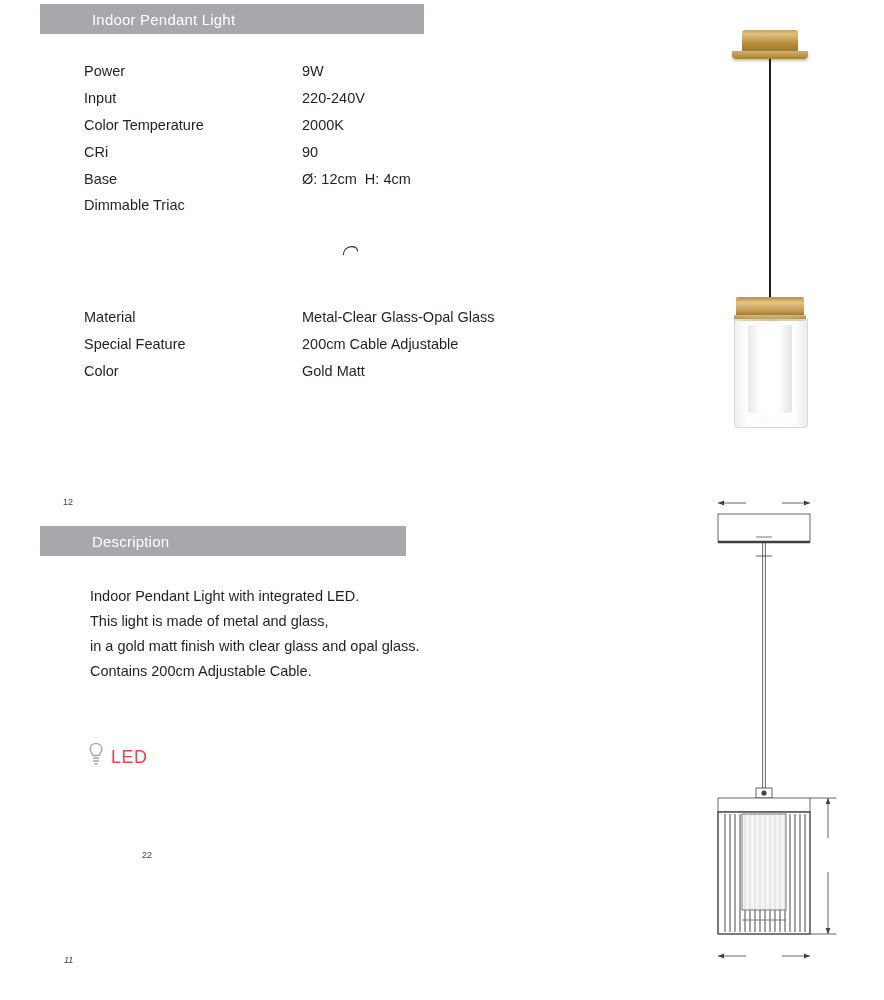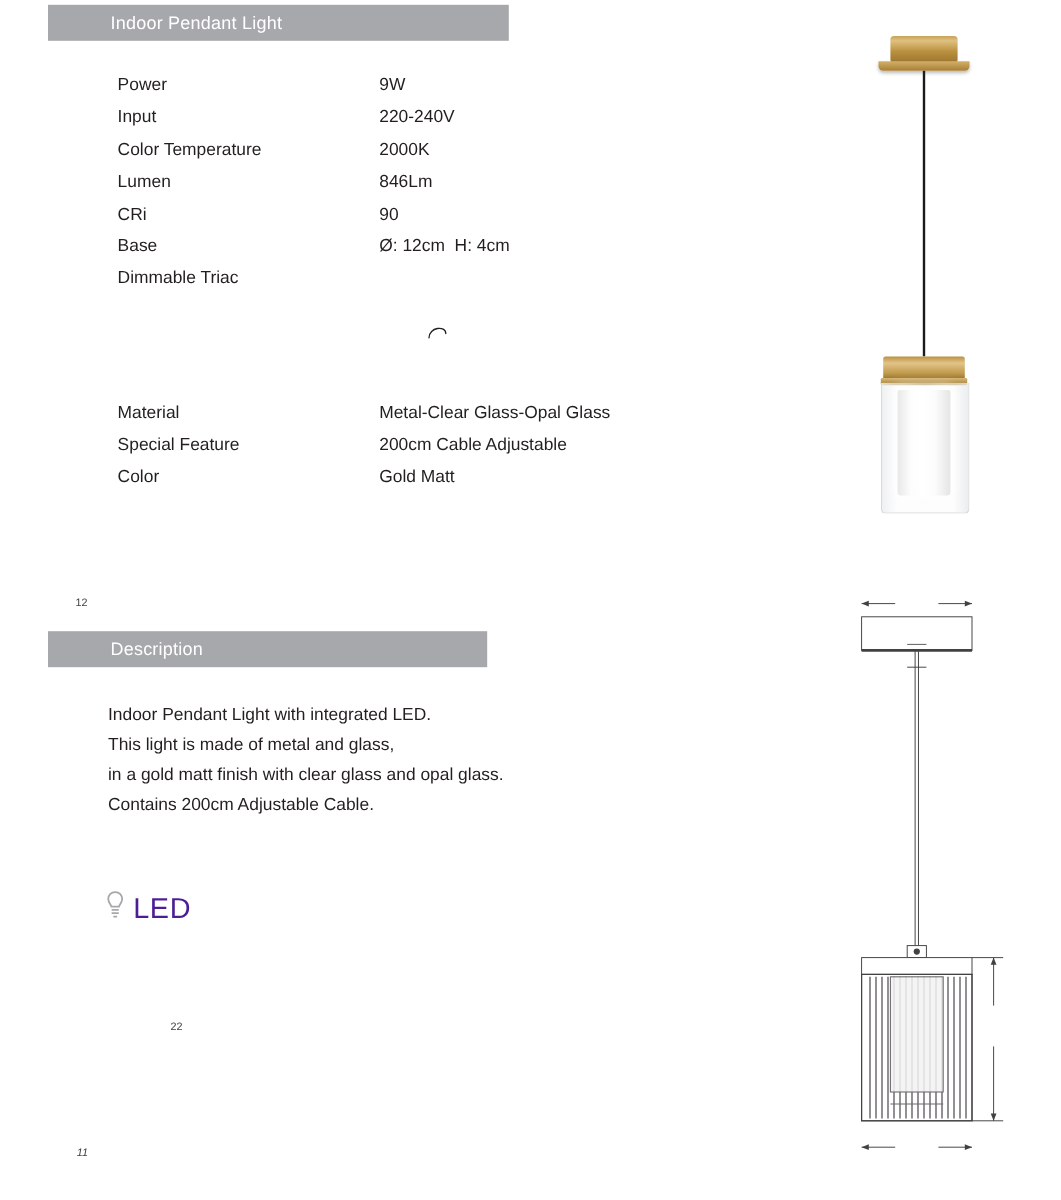--- a/index.html
+++ b/index.html
@@ -35,21 +35,21 @@
     letter-spacing: 0.2px;
     padding-left: 52px;
     font-weight: 400;
   }
   #specs-bar { left: 40px; top: 4px; width: 384px; }
   #desc-bar  { left: 40px; top: 526px; width: 366px; }
 
   
   .spec-table {
     position: absolute;
-    left: 98px;
+    left: 84px;
     top: 64px;
     width: 560px;
     border-collapse: collapse;
   }
   .spec-table td {
     font-size: 14.5px;
     line-height: 1;
     padding: 0 0 12.4px 0;
     vertical-align: top;
     white-space: pre;
@@ -81,22 +81,22 @@
   
   .led-badge {
     position: absolute;
     left: 88px;
     top: 742px;
     display: flex;
     align-items: center;
     gap: 7px;
   }
   .led-badge .led-word {
-    color: #4c1d95;
-    font-size: 24px;
+    color: #ef4444;
+    font-size: 18px;
     letter-spacing: 0.5px;
   }
 
   
   .photo {
     position: absolute;
     left: 690px;
     top: 16px;
     width: 180px;
     height: 420px;
@@ -194,24 +194,20 @@
         <td class="k">Power</td>
         <td class="v">9W</td>
       </tr>
       <tr>
         <td class="k">Input</td>
         <td class="v">220-240V</td>
       </tr>
       <tr>
         <td class="k">Color Temperature</td>
         <td class="v">2000K</td>
-      </tr>
-      <tr>
-        <td class="k">Lumen</td>
-        <td class="v">846Lm</td>
       </tr>
       <tr>
         <td class="k">CRi</td>
         <td class="v">90</td>
       </tr>
       <tr>
         <td class="k">Base</td>
         <td class="v">Ø: 12cm  H: 4cm</td>
       </tr>
       <tr>

